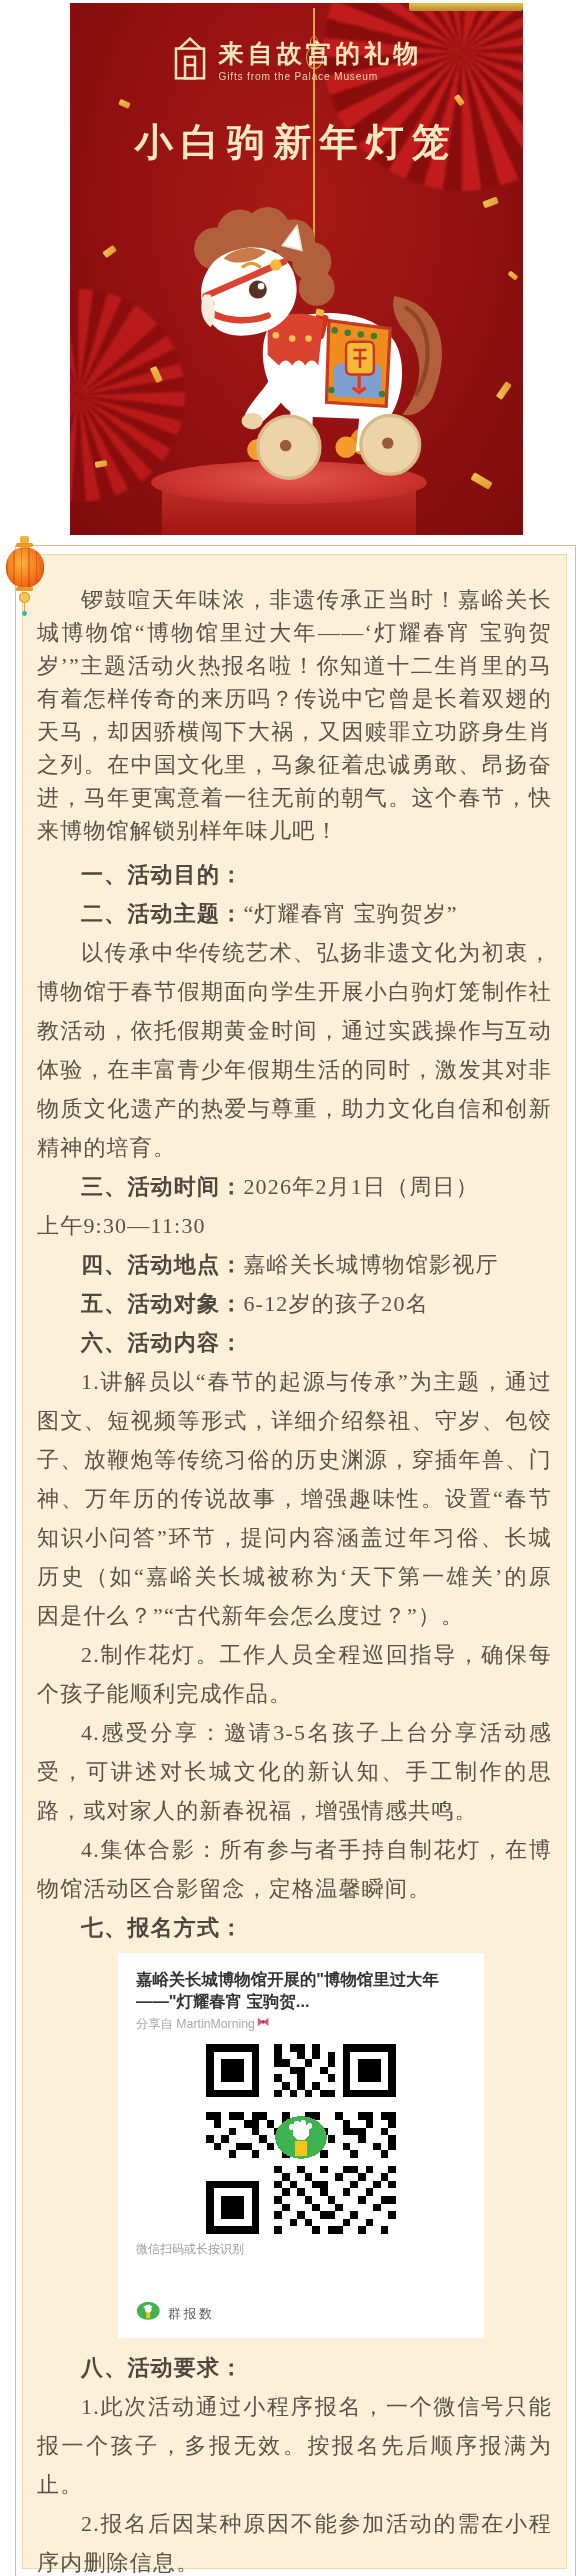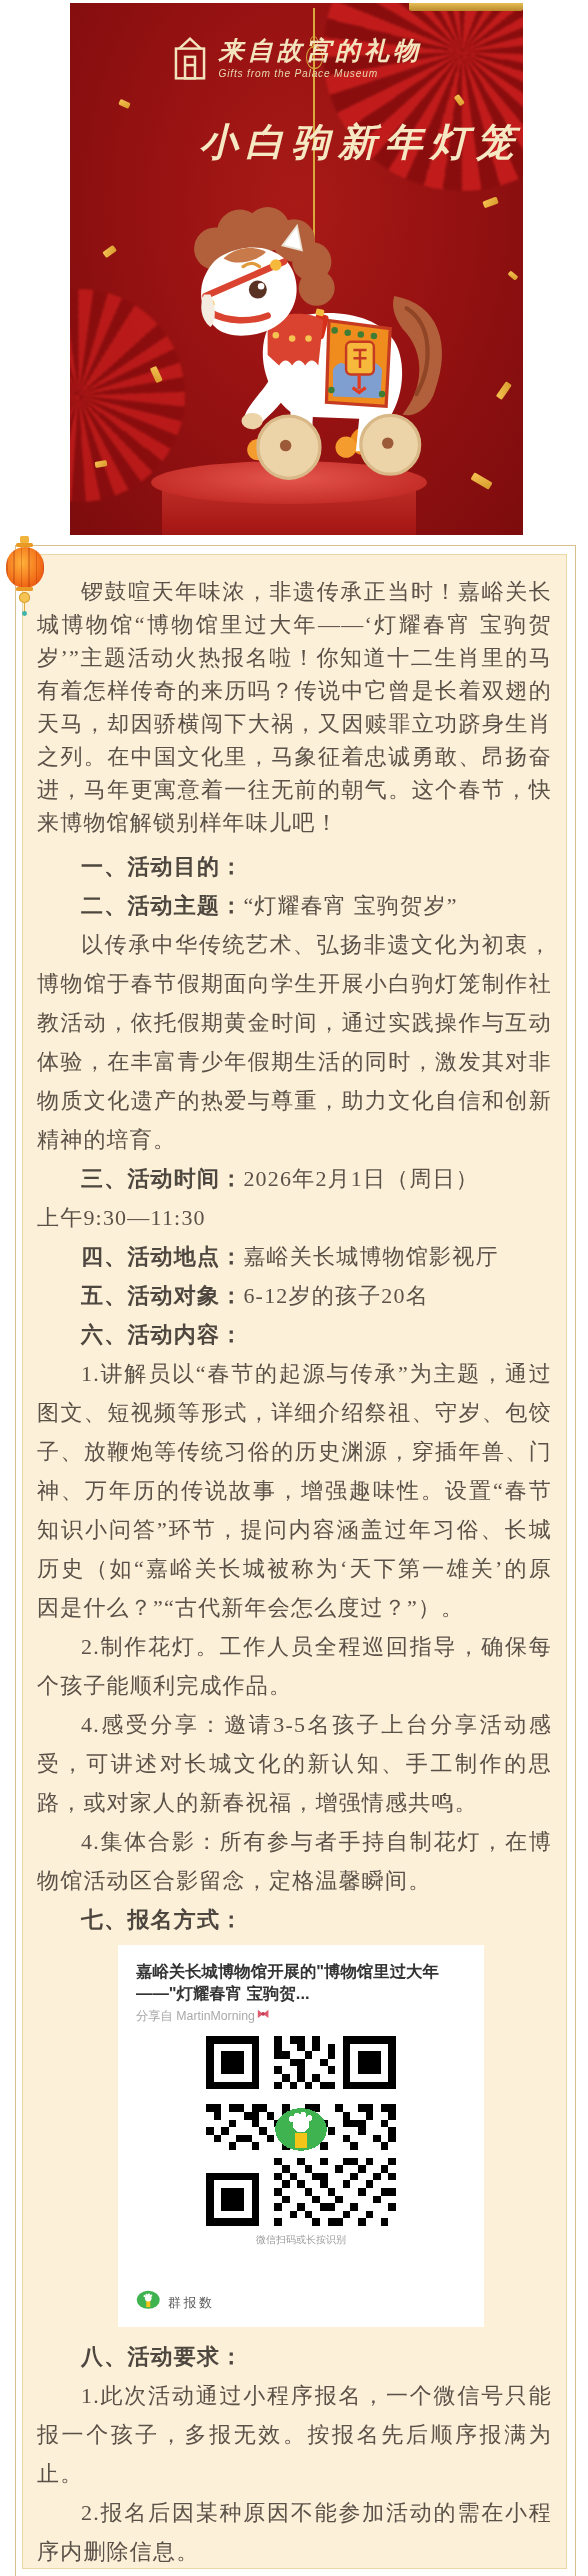--- a/index.html
+++ b/index.html
@@ -25,42 +25,42 @@
   .confetti{position:absolute;background:linear-gradient(135deg,#f6c453,#d79a2b);border-radius:1.6px;}
   .gold-rod{position:absolute;top:0;right:0;width:114px;height:7.4px;
     background:linear-gradient(#e7bd55,#b98a2d);border-radius:0 0 2.5px 2.5px;}
   .string{position:absolute;left:243px;top:4.9px;width:1.6px;height:245px;background:#d9a93c;}
   .knot{position:absolute;left:236px;top:43px;width:14.7px;height:21px;
     border:1.6px solid #d9a93c;border-radius:50%;}
   .knot::after{content:"";position:absolute;left:2.5px;top:-11.4px;width:6.5px;height:9.8px;
     border:1.6px solid #d9a93c;border-radius:50%;}
 
   .palace-logo{position:absolute;left:0;top:34px;width:100%;display:flex;
-    justify-content:center;align-items:flex-start;gap:9.8px;color:#f3e4bd;font-style:italic;}
+    justify-content:center;align-items:center;gap:9.8px;color:#f3e4bd;}
   .palace-logo .gate{flex:0 0 auto;}
   .palace-logo .lt{font-size:25px;letter-spacing:4.1px;font-weight:bold;line-height:28px;}
   .palace-logo .ls{font-size:10.2px;letter-spacing:0.8px;color:#e9d7ad;margin-top:2.5px;
     font-family:"Liberation Sans","DejaVu Sans",sans-serif;}
-  .banner-title{position:absolute;left:0;top:114px;width:100%;text-align:right;
-    color:#f6e8c3;font-size:38px;font-weight:bold;letter-spacing:8.2px;font-style:italic;}
+  .banner-title{position:absolute;left:0;top:114px;width:100%;text-align:center;
+    color:#f6e8c3;font-size:38px;font-weight:bold;letter-spacing:8.2px;}
 
   .podium{position:absolute;left:92px;bottom:-21px;width:254px;height:79px;
     background:linear-gradient(180deg,#c2322c 0%, #a91a17 60%, #8f100f 100%);
     border-radius:11.4px;}
   .podium::before{content:"";position:absolute;left:-11.4px;top:-16.4px;width:276px;height:43px;
     background:radial-gradient(ellipse at 50% 40%, #e4564d 0%, #c62f29 70%, #a81b17 100%);
     border-radius:50%;}
   .pony{position:absolute;left:75px;top:195px;}
 
   
   .outer-frame{position:absolute;left:14.7px;top:545px;width:559px;height:2126px;
     border:0.8px solid #d9c08b;}
   .cream-box{position:absolute;left:22px;top:554px;width:545px;height:2015px;
     background:#fdf0d8;border:0.8px solid #ead7a6;box-sizing:border-box;
-    padding:0 14px;color:#5a5148;}
+    padding:8px 14px;color:#5a5148;}
 
   .lantern{position:absolute;left:5.7px;top:536px;width:38px;height:82px;z-index:5;}
   .lantern .cap{position:absolute;left:14px;top:0;width:9.8px;height:7.4px;background:#f1b33c;border-radius:1.6px;}
   .lantern .cap2{position:absolute;left:10.6px;top:6.5px;width:16.4px;height:4.1px;background:#e89a25;border-radius:1.6px;}
   .lantern .body{position:absolute;left:0;top:10.6px;width:38px;height:41px;border-radius:50% / 46%;
     background:
       repeating-linear-gradient(90deg, rgba(140,20,5,.25) 0 1.6px, rgba(0,0,0,0) 1.6px 7.4px),
       radial-gradient(ellipse at 42% 38%, #ffb23a 0%, #f4741b 55%, #e03c0c 100%);}
   .lantern .base{position:absolute;left:10.6px;top:51px;width:16.4px;height:4.1px;background:#e89a25;border-radius:1.6px;}
   .lantern .orn{position:absolute;left:13px;top:56px;width:11.4px;height:10.6px;background:#f6c453;
@@ -76,21 +76,21 @@
   .h{font-weight:bold;color:#4e473f;}
   .ind{text-indent:2em;}
 
   
   .qr-card{width:366px;margin:6.5px 0 9.8px 81px;background:#ffffff;
     box-sizing:border-box;padding:14.7px 18px 11.4px;line-height:normal;letter-spacing:0;
     font-family:"Liberation Sans","DejaVu Sans",sans-serif;text-indent:0;text-align:left;}
   .qr-title{font-size:16.4px;font-weight:bold;color:#333333;line-height:22px;}
   .qr-share{margin-top:4.1px;font-size:12.3px;color:#a9a9a9;display:flex;align-items:flex-start;gap:2.5px;}
   .qr-img{display:block;margin:11.4px auto 6.5px;width:190px;height:190px;}
-  .qr-hint{text-align:center;font-size:10px;color:#9c9c9c;}
+  .qr-hint{font-size:12px;color:#9c9c9c;}
   .qr-brand{margin-top:43px;display:flex;justify-content:flex-start;align-items:center;gap:7.4px;}
   .qr-brand .txt{font-size:13px;color:#5c5c5c;letter-spacing:2.5px;}
 </style>
 </head>
 <body>
 
 <div class="banner">
   <div class="fan top-right"></div>
   <div class="fan bottom-left"></div>
 

